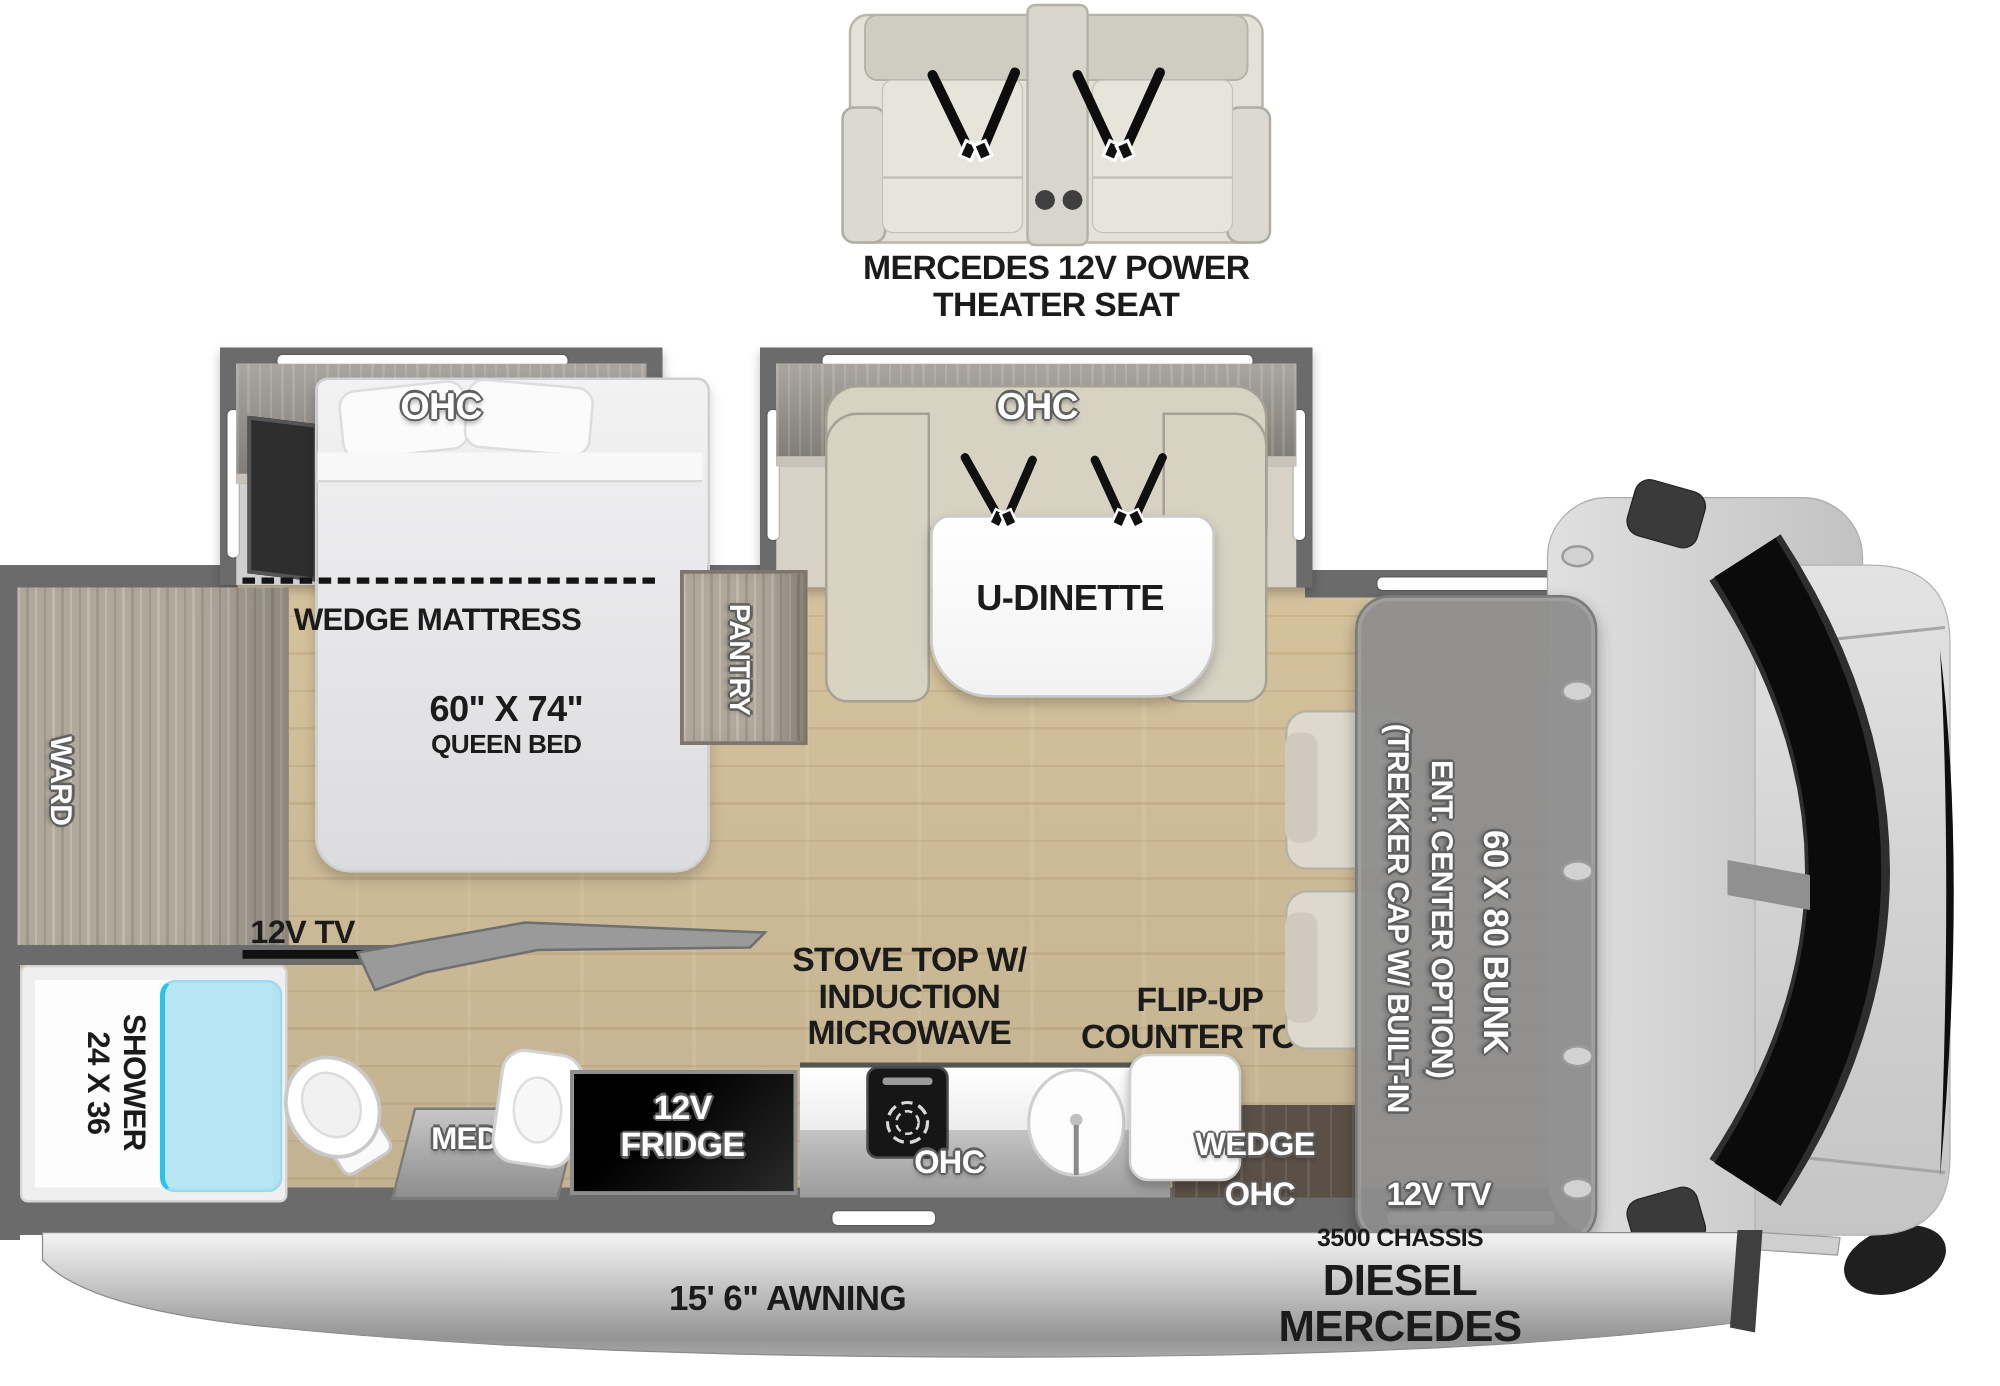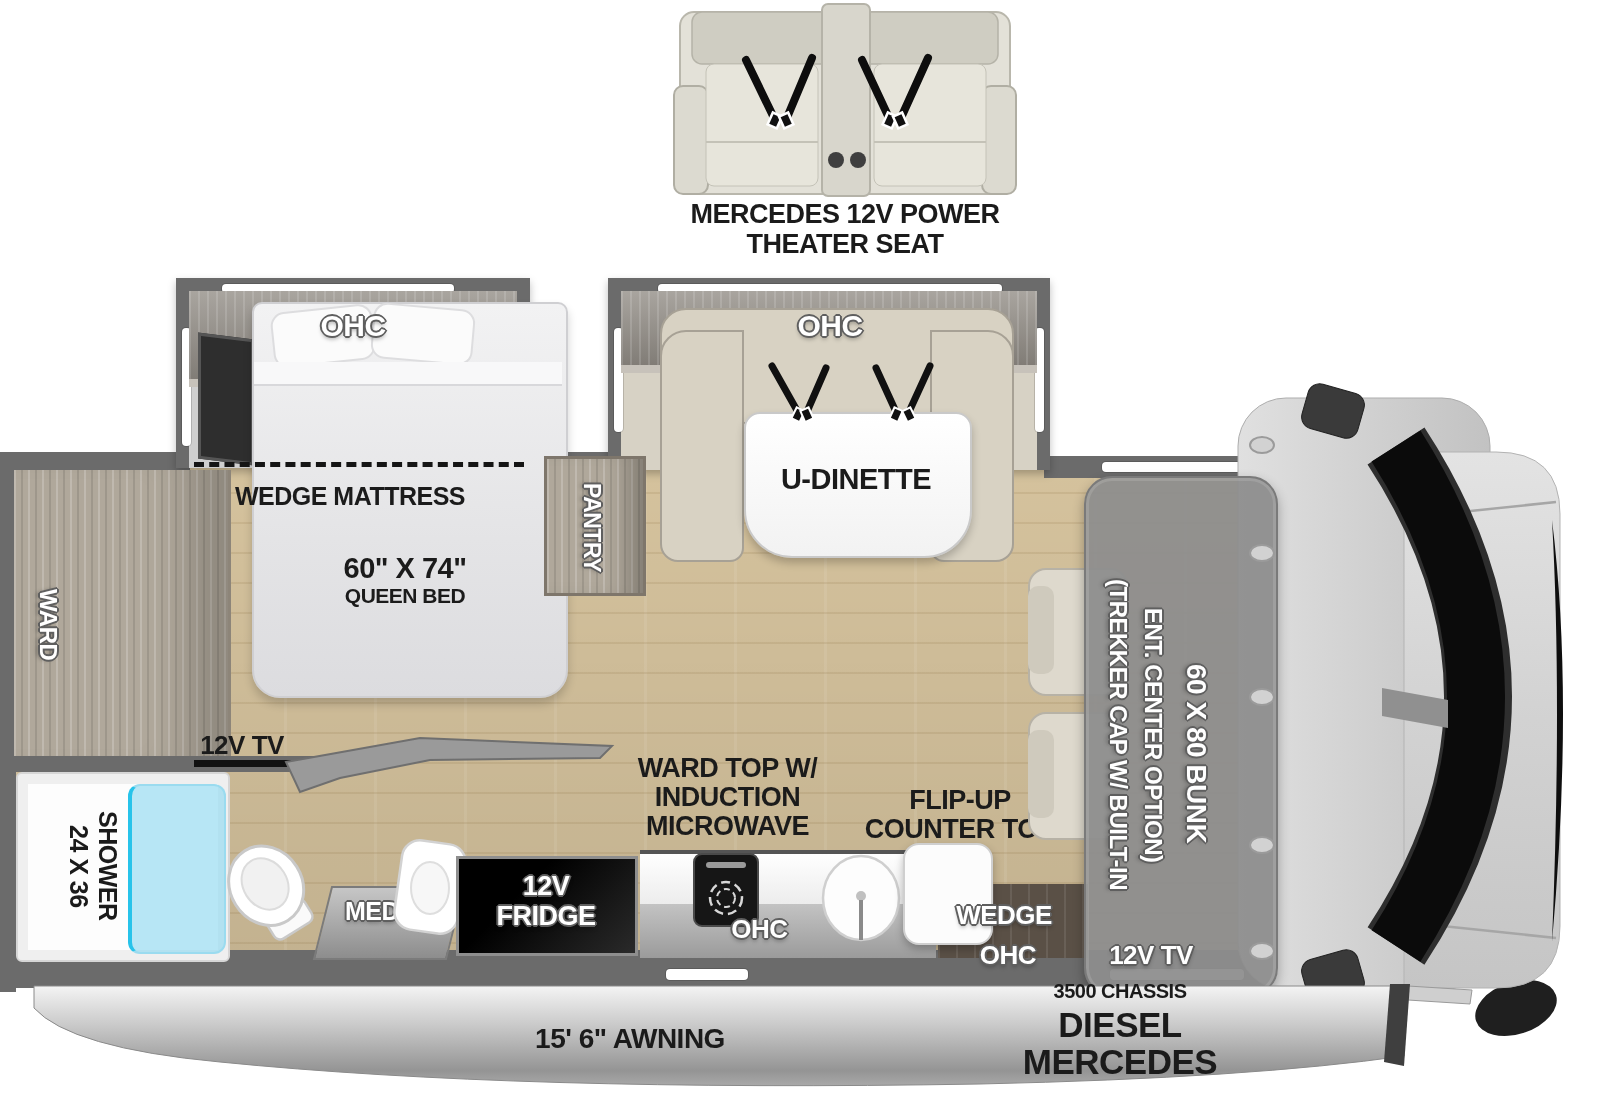--- a/index.html
+++ b/index.html
@@ -143,21 +143,21 @@
     <circle cx="726" cy="898" r="16" fill="none" stroke="#d8d8d8" stroke-width="2.5" stroke-dasharray="9 5"></circle>
     <circle cx="726" cy="898" r="9" fill="none" stroke="#d8d8d8" stroke-width="2" stroke-dasharray="6 4"></circle>
   </svg>
   <svg class="abs" style="left:818px;top:852px;" width="90" height="100" viewBox="818 852 90 100">
     <ellipse cx="861" cy="898" rx="38" ry="42" fill="#fdfdfd" stroke="#cfcfcf" stroke-width="2.5"></ellipse>
     <circle cx="861" cy="896" r="5" fill="#c0c0c0"></circle>
     <line x1="861" y1="900" x2="861" y2="940" stroke="#8a8a8a" stroke-width="4"></line>
   </svg>
   <div class="abs lwht" style="left:712px;top:916px;width:95px;font-size:26px;">OHC</div>
 
-  <div class="abs lblk" style="left:600px;top:754px;width:255px;font-size:27px;">WARD TOP W/</div>
+  <div class="abs lblk" style="left:600px;top:754px;width:255px;font-size:27px;">STOVE TOP W/</div>
   <div class="abs lblk" style="left:600px;top:783px;width:255px;font-size:27px;">INDUCTION</div>
   <div class="abs lblk" style="left:600px;top:812px;width:255px;font-size:27px;">MICROWAVE</div>
   <div class="abs lblk" style="left:860px;top:786px;width:200px;font-size:27px;">FLIP-UP</div>
   <div class="abs lblk" style="left:860px;top:815px;width:200px;font-size:27px;">COUNTER TOP</div>
 
   <div class="abs entry-floor" style="left:938px;top:884px;width:150px;height:74px;"></div>
   <div class="abs" style="left:903px;top:843px;width:86px;height:98px;background:#fcfcfc;border:2px solid #cfcfcf;border-radius:16px;
               box-shadow:0 4px 8px rgba(0,0,0,.25);"></div>
   <div class="abs lwht" style="left:954px;top:902px;width:100px;font-size:26px;">WEDGE</div>
   <div class="abs lwht" style="left:958px;top:942px;width:100px;font-size:26px;">OHC</div>

